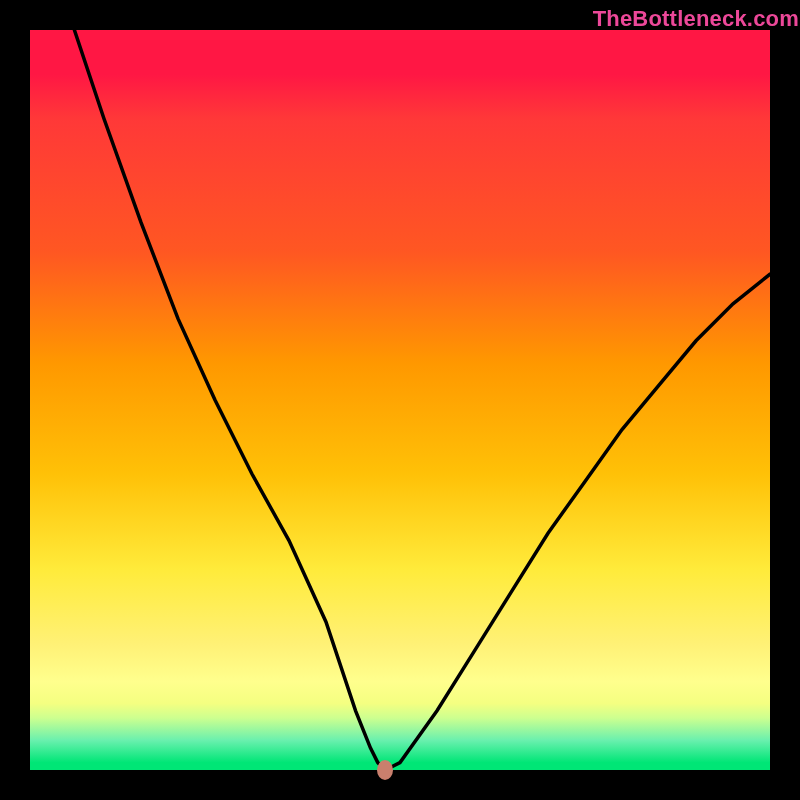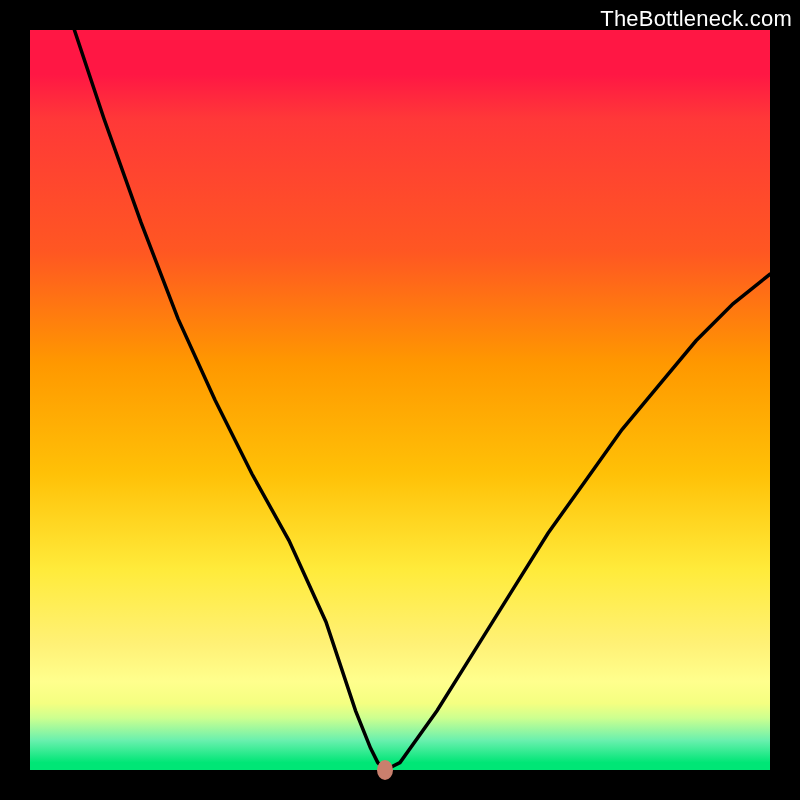--- a/index.html
+++ b/index.html
@@ -23,25 +23,25 @@
       #ffff8d 88%,
       #f4ff81 91%,
       #ccff90 93%,
       #69f0ae 96%,
       #00e676 99%,
       #00e676 100%);
   }
   .watermark {
     position: absolute;
     top: 6px;
-    right: 8px;
+    right: 1px;
     font-family: Arial, Helvetica, sans-serif;
     font-size: 22px;
-    font-weight: 400;
-    color: #ffffff;
+    font-weight: 700;
+    color: #ec4899;
     letter-spacing: 0.2px;
   }
   .curve {
     position: absolute;
     top: 30px;
     left: 30px;
     width: 740px;
     height: 740px;
   }
   .dot {

